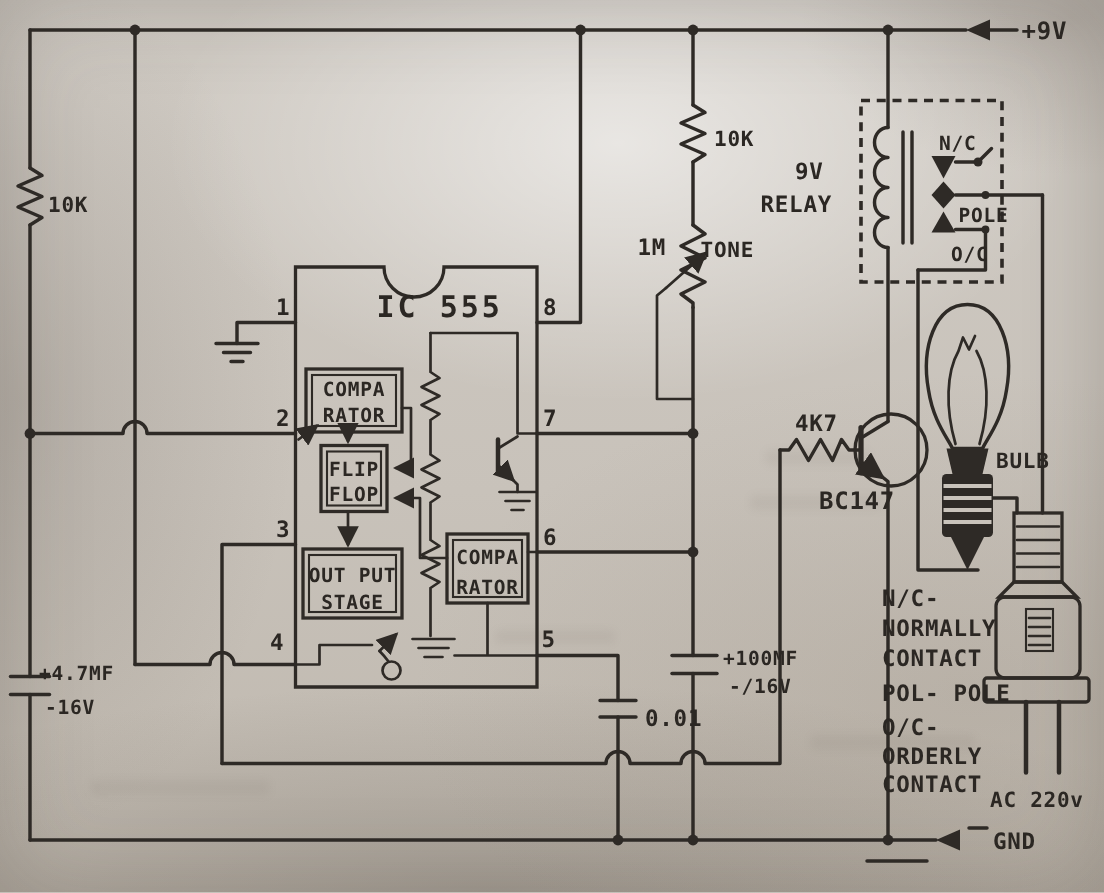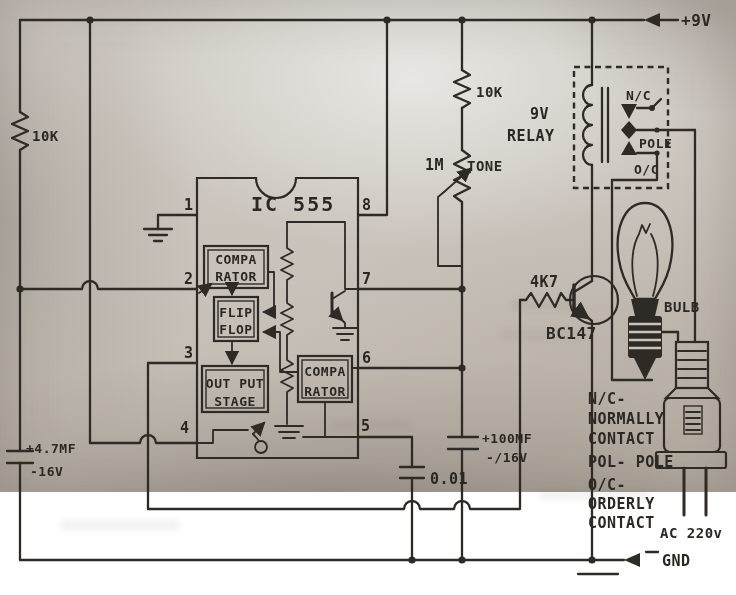--- a/index.html
+++ b/index.html
@@ -1,18 +1,18 @@
 <!DOCTYPE html>
 <html><head>
 <meta charset="utf-8">
 <style>
   html,body{margin:0;padding:0;}
   body{width:736px;height:595px;overflow:hidden;font-family:"DejaVu Sans Mono",monospace;}
   .paper{
-    position:relative;width:736px;height:492px;
+    position:relative;width:736px;height:595px;
     background-color:#c9c3bb;
     background-image:
       radial-gradient(ellipse 420px 240px at 56% 16%, rgba(255,255,255,.55), rgba(255,255,255,0) 72%),
       radial-gradient(ellipse 260px 420px at 2% 45%, rgba(105,96,88,.22), rgba(0,0,0,0) 70%),
       radial-gradient(ellipse 520px 300px at 88% 78%, rgba(140,128,114,.20), rgba(0,0,0,0) 72%),
       radial-gradient(ellipse 640px 180px at 45% 100%, rgba(96,88,80,.28), rgba(0,0,0,0) 78%),
       radial-gradient(ellipse 240px 140px at 97% 2%, rgba(110,100,92,.25), rgba(0,0,0,0) 75%),
       linear-gradient(180deg,#d0cbc4 0%,#c8c2ba 55%,#beb7ad 100%);
     box-shadow: inset 0 0 60px rgba(60,52,45,.25);
     text-decoration: underline;

